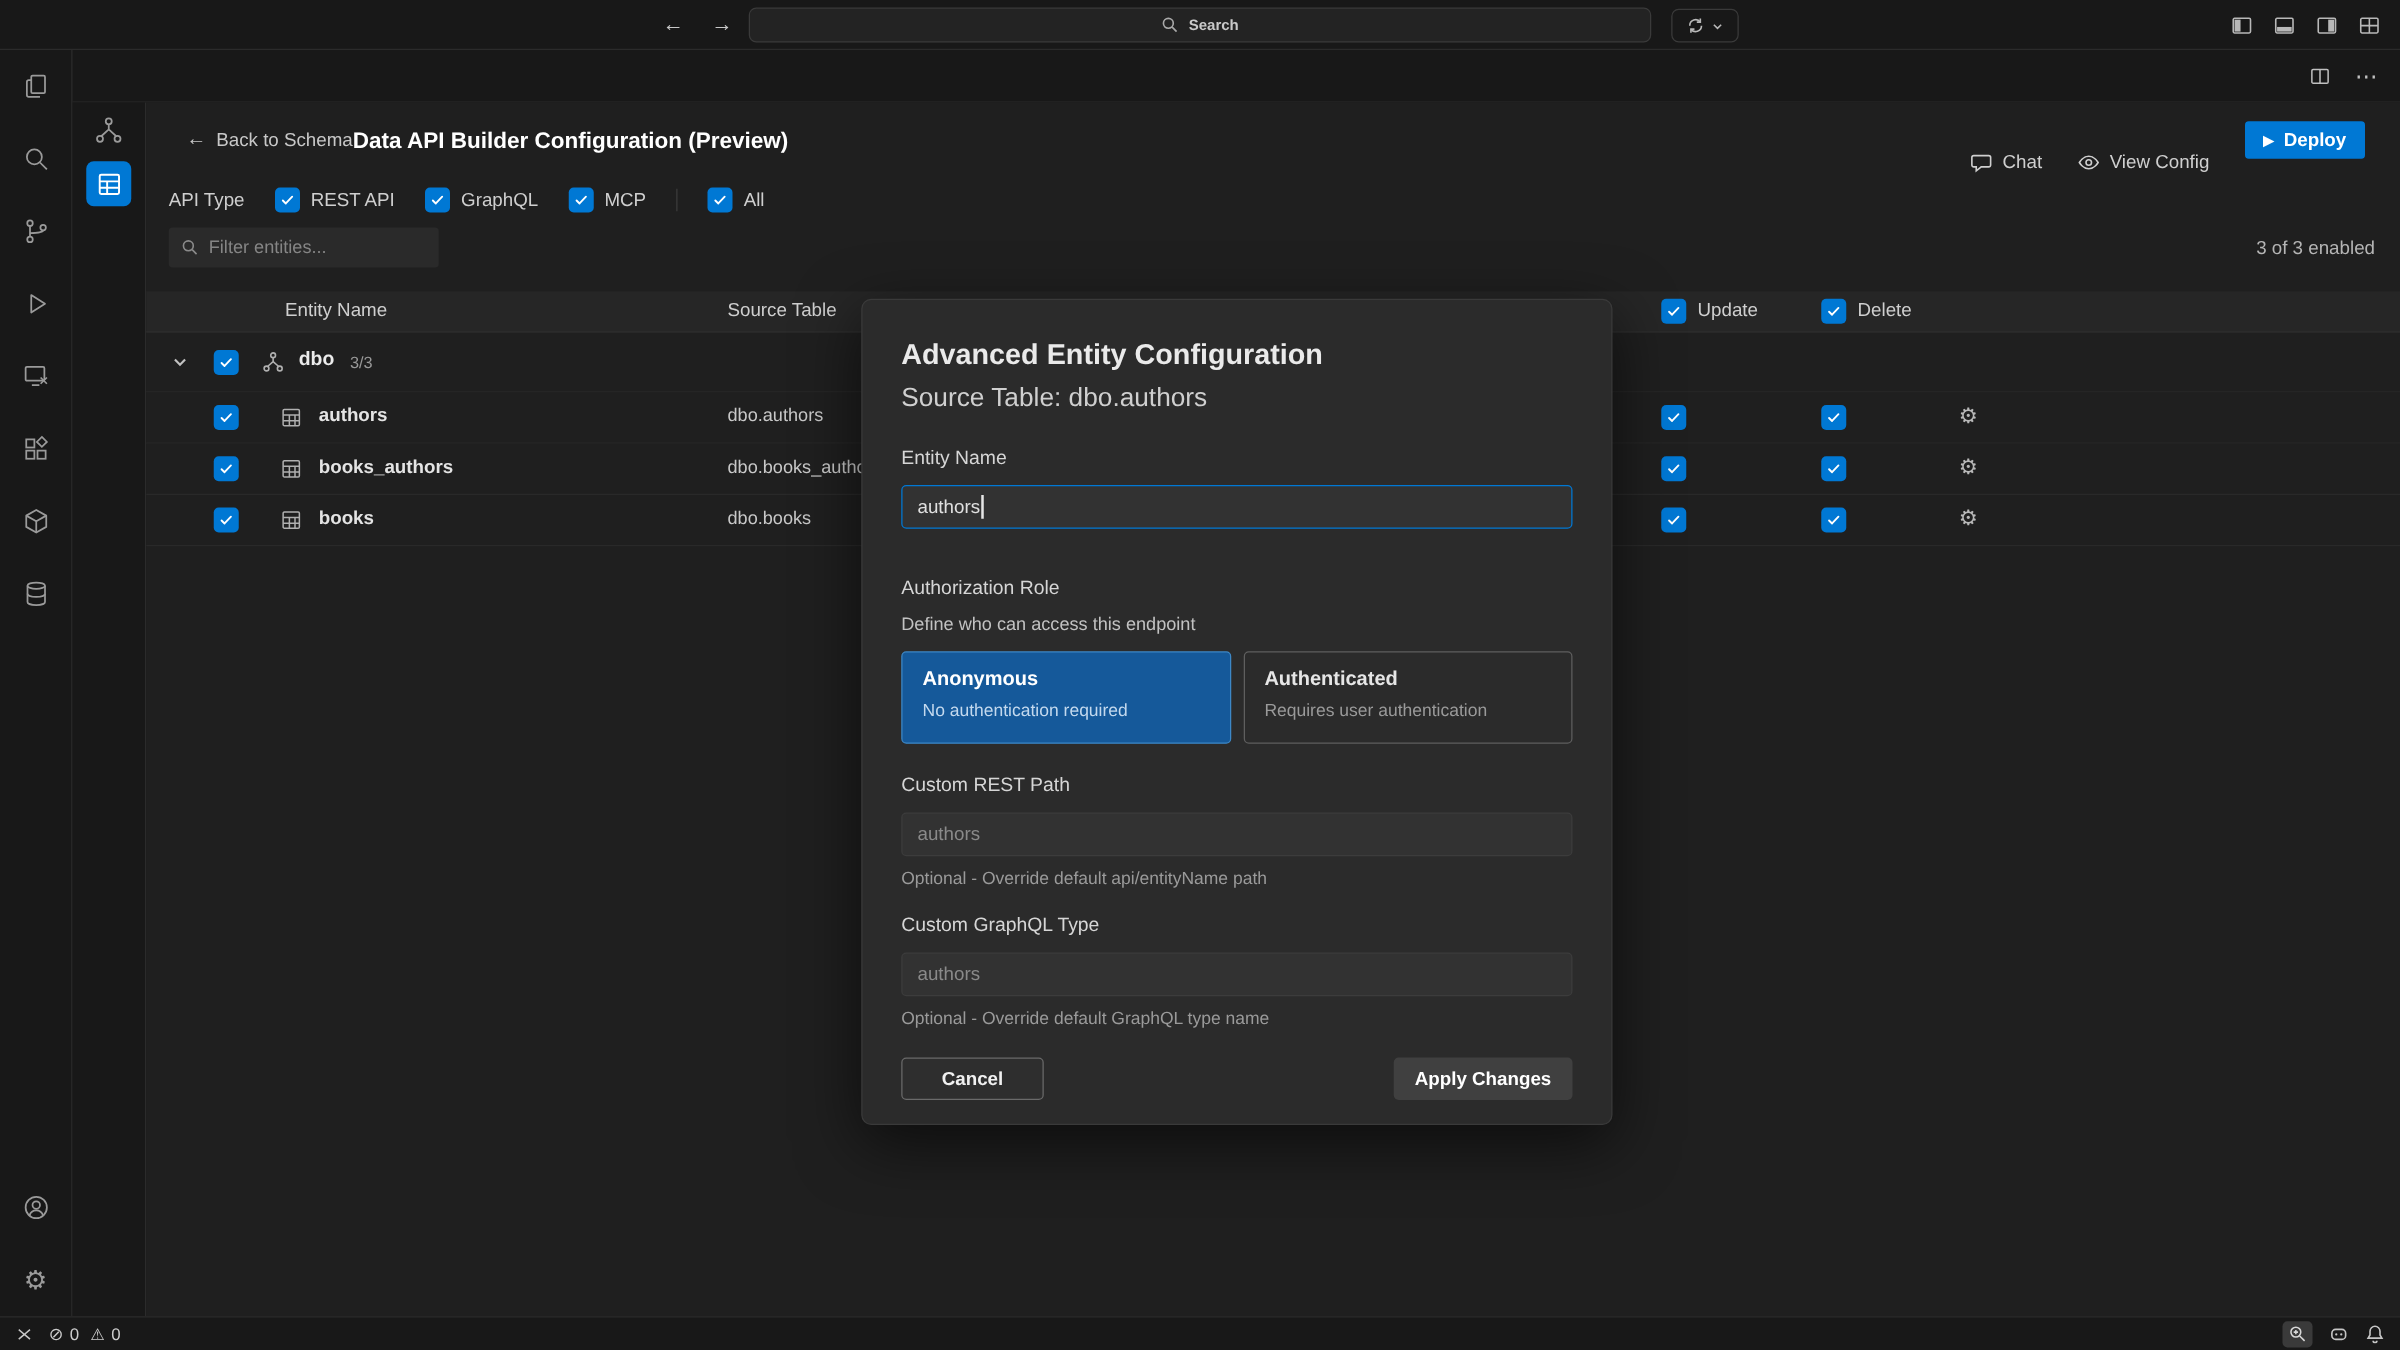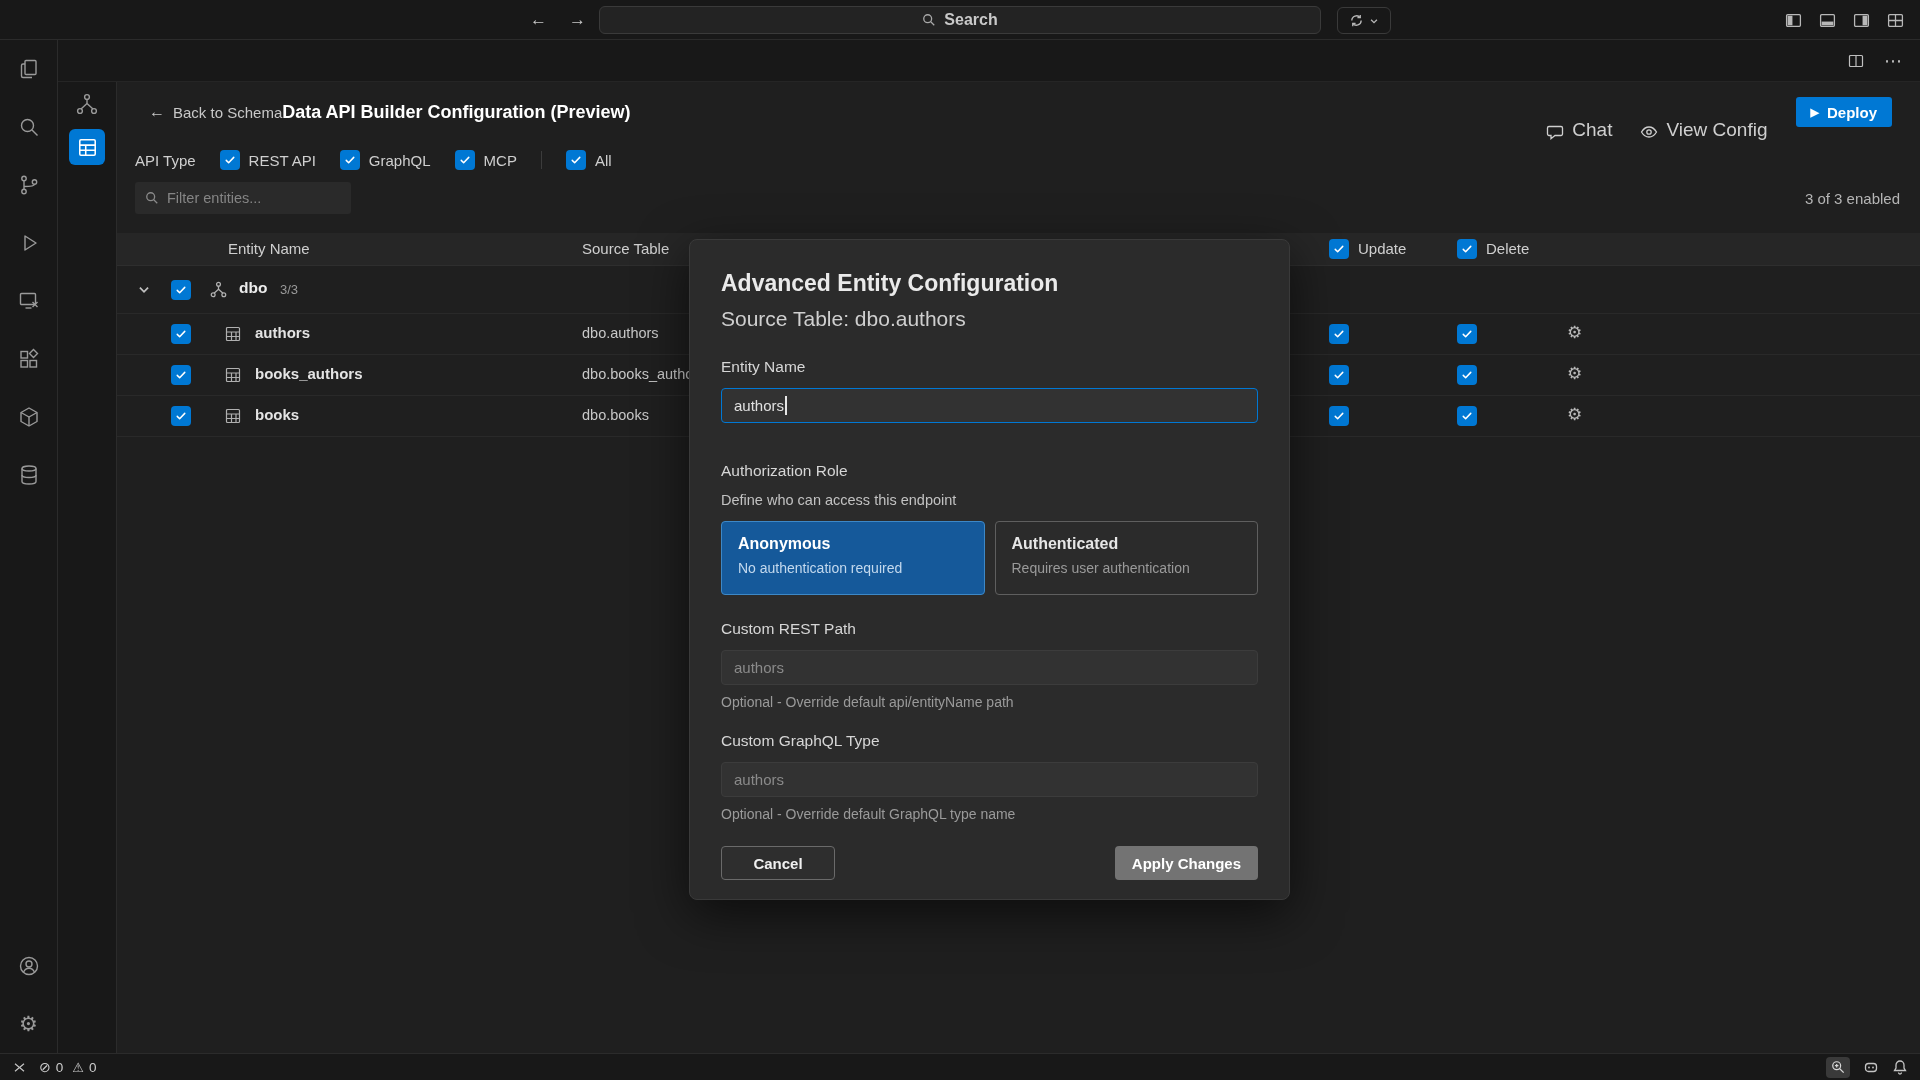--- a/index.html
+++ b/index.html
@@ -3,21 +3,21 @@
 <meta charset="utf-8">
 <style>
   * { margin:0; padding:0; box-sizing:border-box; }
   html,body { width:1920px; height:1080px; overflow:hidden; }
   body { font-family:"Liberation Sans", sans-serif; background:#1f1f1f; color:#cccccc; font-size:15px; }
   .app { position:absolute; inset:0; width:1920px; height:1080px; }
 
   
   .titlebar { position:absolute; top:0; left:0; right:0; height:40px; background:#181818; border-bottom:1px solid #2b2b2b; }
   .nav-arrows { position:absolute; left:530px; top:0; height:40px; display:flex; align-items:center; gap:22px; font-size:17px; color:#c8c8c8; }
-  .cmd-center { position:absolute; left:50%; transform:translateX(-50%); top:6px; width:722px; height:28px; background:#232323; border:1px solid #3a3a3a; border-radius:6px; display:flex; align-items:center; justify-content:center; gap:8px; color:#a9a9a9; font-size:16px; cursor:text; }
+  .cmd-center { position:absolute; left:50%; transform:translateX(-50%); top:6px; width:722px; height:28px; background:#232323; border:1px solid #3a3a3a; border-radius:6px; display:flex; align-items:center; justify-content:center; gap:8px; color:#a9a9a9; font-size:12px; cursor:text; }
   .layout-ctl { position:absolute; left:1337px; top:7px; width:54px; height:27px; border:1px solid #3a3a3a; border-radius:6px; display:flex; align-items:center; justify-content:center; gap:5px; color:#b8b8b8; }
   .tb-right { position:absolute; right:16px; top:0; height:40px; display:flex; align-items:center; gap:17px; color:#b8b8b8; }
 
   
   .tabbar { position:absolute; top:40px; left:58px; right:0; height:42px; background:#181818; border-bottom:1px solid #252525; }
   .tab { position:absolute; left:10px; top:0; height:42px; width:418px; background:#1f1f1f; border-right:1px solid #2b2b2b; display:flex; align-items:center; gap:9px; padding:0 12px; color:#d6d6d6; }
   .tab-title { font-size:15px; white-space:nowrap; overflow:hidden; }
   .tab-close { margin-left:auto; font-size:18px; color:#c0c0c0; line-height:1; }
   .tab-actions { position:absolute; right:18px; top:0; height:42px; display:flex; align-items:center; gap:20px; color:#c0c0c0; }
 
@@ -31,21 +31,21 @@
   .minibar { position:absolute; left:58px; top:82px; bottom:27px; width:59px; background:#181818; border-right:1px solid #2b2b2b; display:flex; flex-direction:column; align-items:center; padding-top:10px; gap:13px; }
   .mini-sel { width:36px; height:36px; background:#0078d4; border-radius:6px; display:flex; align-items:center; justify-content:center; color:#ffffff; }
   .mini-icon { color:#9a9a9a; display:flex; }
 
   
   .content { position:absolute; left:117px; top:82px; right:0; bottom:27px; background:#1f1f1f; }
   .content-header { position:absolute; top:14px; left:32px; right:28px; height:32px; display:flex; align-items:center; }
   .back-link { display:flex; align-items:center; gap:8px; color:#c8c8c8; font-size:15px; cursor:pointer; }
   .page-title { font-size:18px; font-weight:600; color:#ffffff; }
   .hdr-actions { margin-left:auto; display:flex; align-items:center; gap:28px; }
-  .hdr-act { display:flex; align-items:flex-end; gap:8px; color:#cfcfcf; font-size:19px; cursor:pointer;margin-top:36px; }
+  .hdr-act { display:flex; align-items:flex-start; gap:8px; color:#cfcfcf; font-size:15px; cursor:pointer;margin-top:36px; }
   .deploy-btn { display:flex; align-items:center; gap:8px; background:#0078d4; color:#ffffff; font-weight:600; font-size:15px; height:30px; padding:0 15px; border-radius:3px; cursor:pointer; }
   .deploy-play { font-size:11px; }
 
   .filter-row { position:absolute; top:66px; left:18px; height:24px; display:flex; align-items:center; gap:24px; }
   .filter-label { color:#cfcfcf; font-size:15px; }
   .filter-opt { display:flex; align-items:center; gap:9px; color:#cfcfcf; font-size:15px; cursor:pointer; }
   .vdiv { width:1px; height:18px; background:#3c3c3c; }
 
   .entity-filter { position:absolute; top:100px; left:18px; width:216px; height:32px; background:#2a2a2a; border-radius:3px; display:flex; align-items:center; gap:8px; padding:0 10px; }
   .entity-filter input { flex:1; background:transparent; border:none; outline:none; color:#cccccc; font-size:14.5px; font-family:"Liberation Sans", sans-serif; }
@@ -82,21 +82,21 @@
   .role-cards { margin-top:13px; display:flex; gap:10px; }
   .role-card { flex:1; height:74px; border-radius:4px; padding:13px 16px; cursor:pointer; }
   .role-card.selected { background:#15599a; border:1px solid #3d88c7; }
   .role-card.unselected { background:transparent; border:1px solid #5f5f5f; }
   .role-title { font-size:16px; font-weight:700; color:#ffffff; }
   .role-card.unselected .role-title { color:#e6e6e6; }
   .role-desc { margin-top:7px; font-size:14px; color:#c3d9ee; }
   .role-card.unselected .role-desc { color:#9a9a9a; }
   .modal-footer { margin-top:24px; display:flex; justify-content:space-between; gap:10px; }
   .btn-cancel { width:114px; height:34px; background:#2e2e2e; border:1px solid #6a6a6a; border-radius:4px; color:#f0f0f0; font-weight:600; font-size:15px; display:flex; align-items:center; justify-content:center; cursor:pointer; }
-  .btn-apply { height:34px; padding:0 17px; background:#737373; border-radius:4px; color:#ffffff; font-weight:600; font-size:15px; display:flex; align-items:center; justify-content:center; cursor:pointer; }
+  .btn-apply { height:34px; padding:0 17px; background:#404040; border-radius:4px; color:#ffffff; font-weight:600; font-size:15px; display:flex; align-items:center; justify-content:center; cursor:pointer; }
 
   
   .statusbar { position:absolute; left:0; right:0; bottom:0; height:27px; background:#181818; border-top:1px solid #2b2b2b; display:flex; align-items:center; font-size:13.5px; color:#cccccc; }
   .sb-left { display:flex; align-items:center; gap:12px; padding-left:12px; }
   .sb-problems { display:flex; align-items:center; gap:5px; cursor:pointer; }
   .sb-right { margin-left:auto; display:flex; align-items:center; gap:13px; padding-right:12px; }
   .sb-zoom { background:#3a3a3a; border-radius:4px; width:24px; height:21px; display:flex; align-items:center; justify-content:center; }
   .ic { display:inline-flex; align-items:center; justify-content:center; }
 </style>
 </head>

